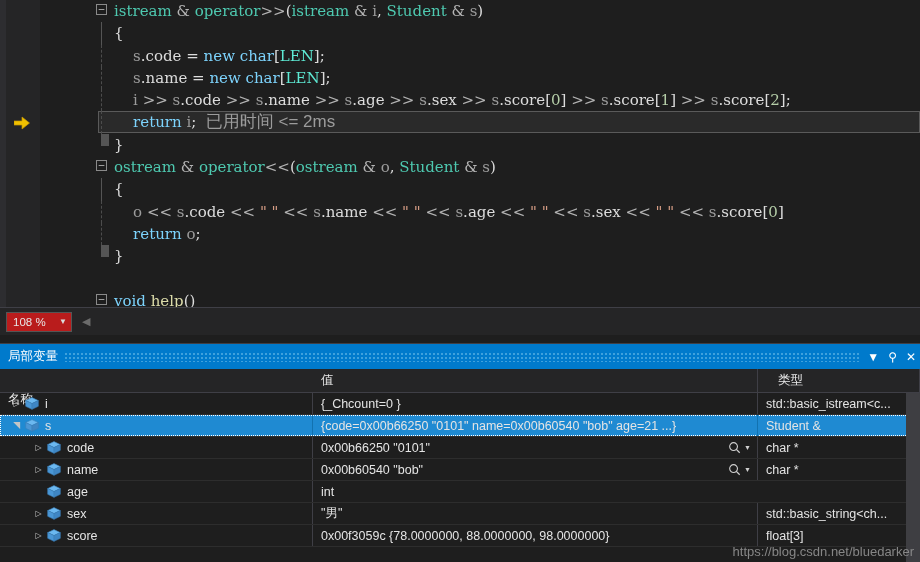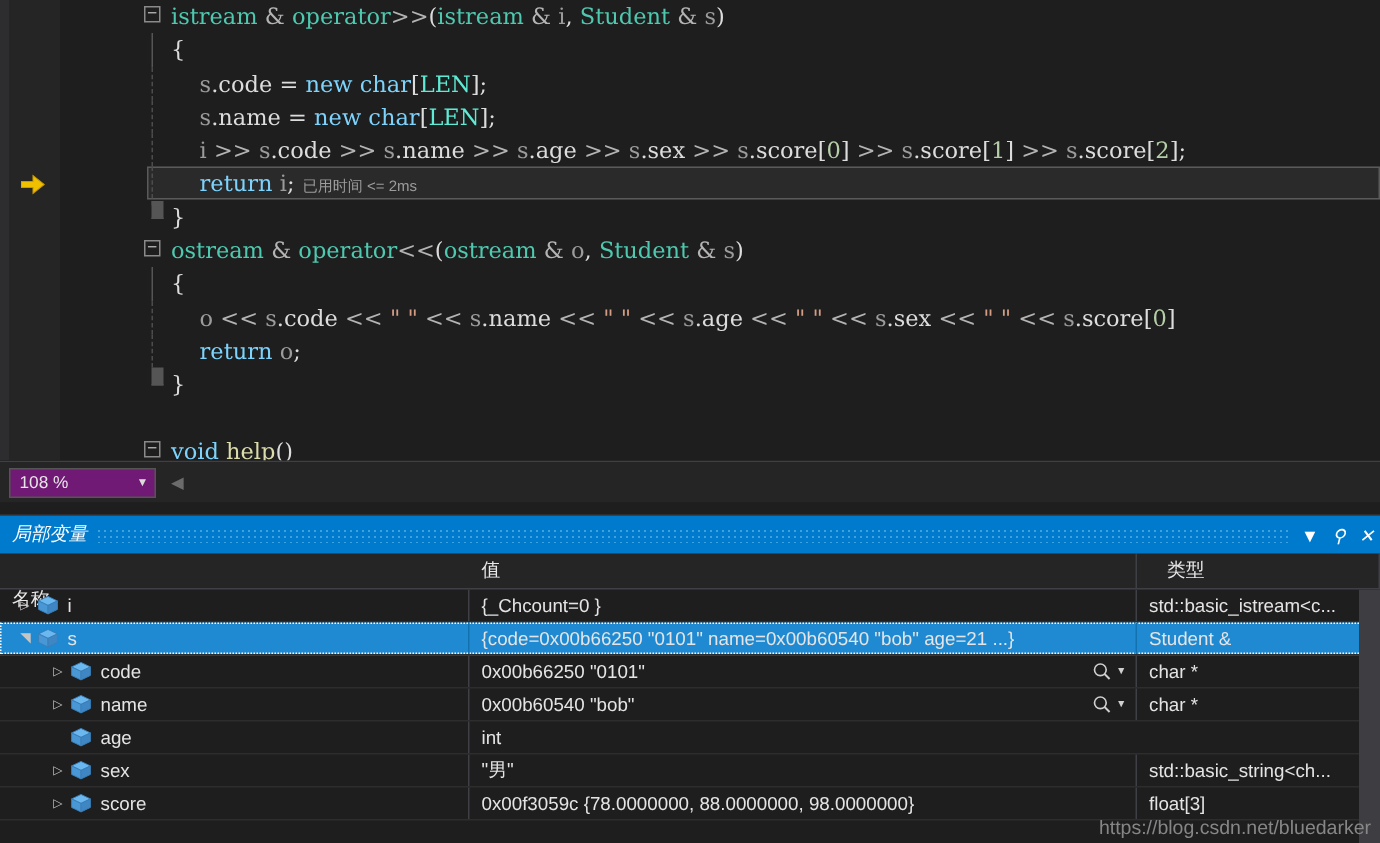--- a/index.html
+++ b/index.html
@@ -112,43 +112,43 @@
     right: 0;
     height: 22px;
     border: 1px solid #5a5a5a;
     box-sizing: border-box;
     background: #2a2a2a;
     pointer-events: none;
   }
   .elapsed {
     color: #9c9c9c;
     font-family: "Liberation Sans", sans-serif;
-    font-size: 10px;
+    font-size: 17px;
   }
   .exec-arrow {
     position: absolute;
     left: 14px;
     width: 16px;
     height: 14px;
   }
 
   
   .zoombar {
     height: 27px;
     background: #252526;
     border-top: 1px solid #3f3f46;
     display: flex;
     align-items: center;
     padding-left: 6px;
     flex: 0 0 27px;
   }
   .zoom-combo {
-    width: 98px;
+    width: 66px;
     height: 20px;
-    background: #701a75;
+    background: #b91c1c;
     border: 1px solid #555;
     box-sizing: border-box;
     display: flex;
     align-items: center;
     justify-content: space-between;
     padding: 0 4px 0 6px;
     color: #e6e6e6;
     font-size: 11.5px;
   }
   .zoom-combo .caret {
@@ -178,21 +178,20 @@
   .locals-title {
     height: 25px;
     background: #007acc;
     display: flex;
     align-items: center;
     color: #ffffff;
     font-size: 12.5px;
     padding-left: 8px;
     flex: 0 0 25px;
     position: relative;
-    font-style: italic;
   }
   .locals-title .dots {
     flex: 1 1 auto;
     height: 10px;
     margin: 0 6px;
     background-image: radial-gradient(#4aa8e0 0.8px, transparent 0.9px);
     background-size: 4px 4px;
     opacity: .85;
   }
   .title-btns {

